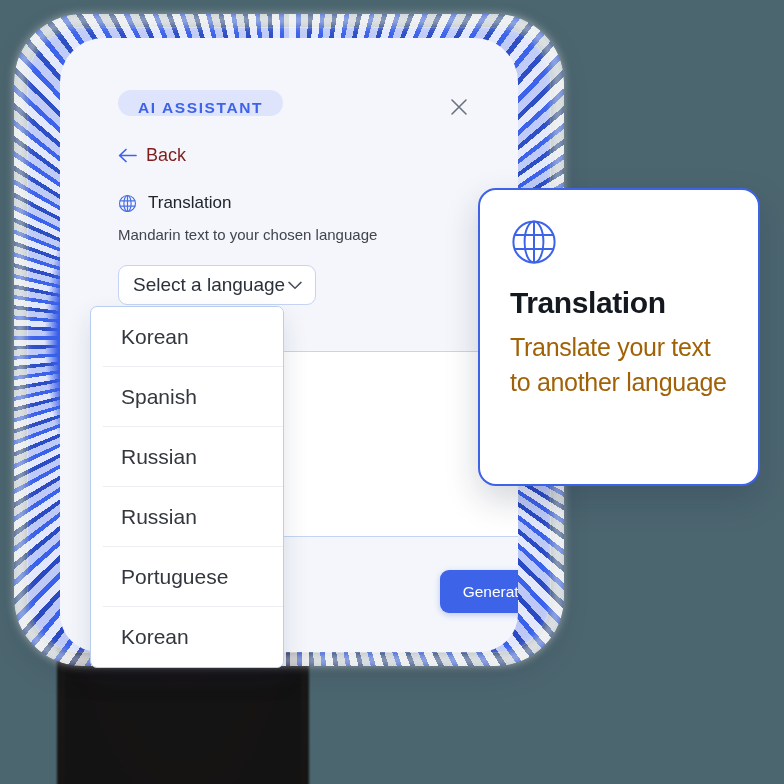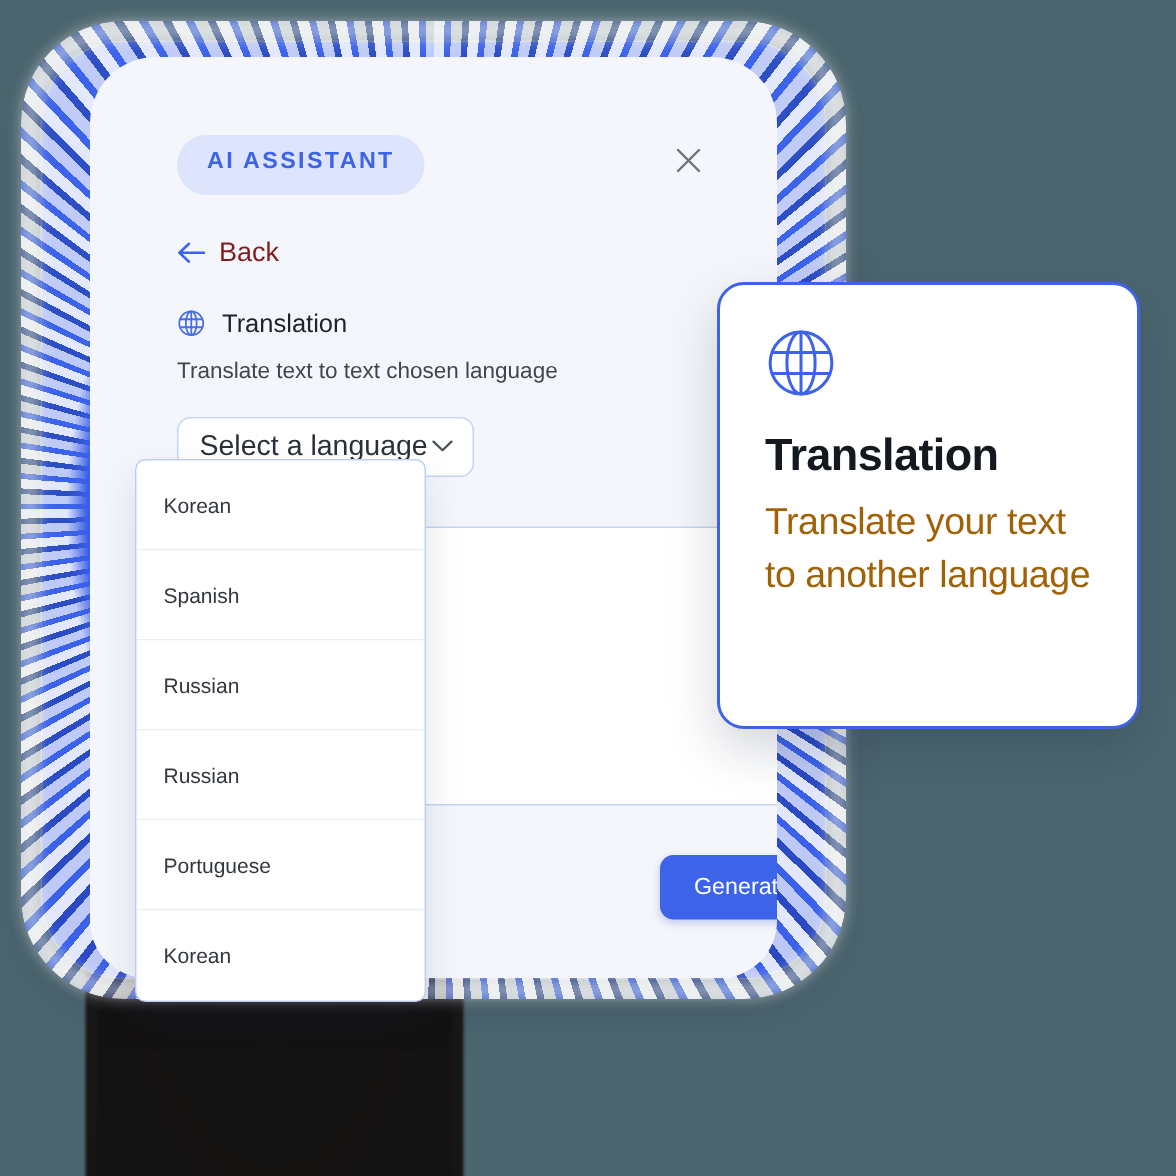--- a/index.html
+++ b/index.html
@@ -107,21 +107,21 @@
   }
 
   
   .badge {
     display: inline-block;
     background: #dee4fb;
     color: #3d63e8;
     font-size: 15.5px;
     font-weight: bold;
     letter-spacing: 1.6px;
-    padding: 10px 20px 14px 20px;
+    padding: 10px 20px 0 20px;
     border-radius: 22px;
     line-height: 1;
   }
 
   .close-x {
     position: absolute;
     right: 48px;
     top: 58px;
     width: 22px;
     height: 22px;
@@ -227,25 +227,26 @@
     z-index: 6;
     box-shadow: 0 12px 26px rgba(25,35,70,.12);
     overflow: hidden;
   }
   .dd-item {
     height: 60px;
     display: flex;
     align-items: center;
     padding-left: 18px;
     box-sizing: border-box;
-    font-size: 14px;
+    font-size: 21px;
     color: #33373e;
     border-bottom: 1px solid #eceef2;
     cursor: pointer;
     background: #fff;
+    margin-left: 12px;
   }
   .dd-item:last-child { border-bottom: none; }
 
   
   .info-card {
     position: absolute;
     left: 478px;
     top: 188px;
     width: 282px;
     height: 298px;
@@ -301,21 +302,21 @@
 
         <div class="section-head">
           <svg width="19" height="19" viewBox="0 0 20 20">
             <circle cx="10" cy="10" r="8.4" fill="none" stroke="#4a6ee8" stroke-width="1.25"></circle>
             <ellipse cx="10" cy="10" rx="3.8" ry="8.4" fill="none" stroke="#4a6ee8" stroke-width="1.25"></ellipse>
             <path d="M1.7 7.2 H18.3 M1.7 12.8 H18.3 M10 1.6 V18.4" stroke="#4a6ee8" stroke-width="1.25" fill="none"></path>
           </svg>
           <span class="section-title">Translation</span>
         </div>
 
-        <div class="section-sub">Translate text to text chosen language</div>
+        <div class="section-sub">Mandarin text to your chosen language</div>
 
         <div class="select-box">
           <span>Select a language</span>
           <svg width="14" height="9" viewBox="0 0 14 9">
             <path d="M1 1.4 L7 7.2 L13 1.4" stroke="#4a515c" stroke-width="1.5" fill="none" stroke-linecap="round" stroke-linejoin="round"></path>
           </svg>
         </div>
 
       </div>
 

